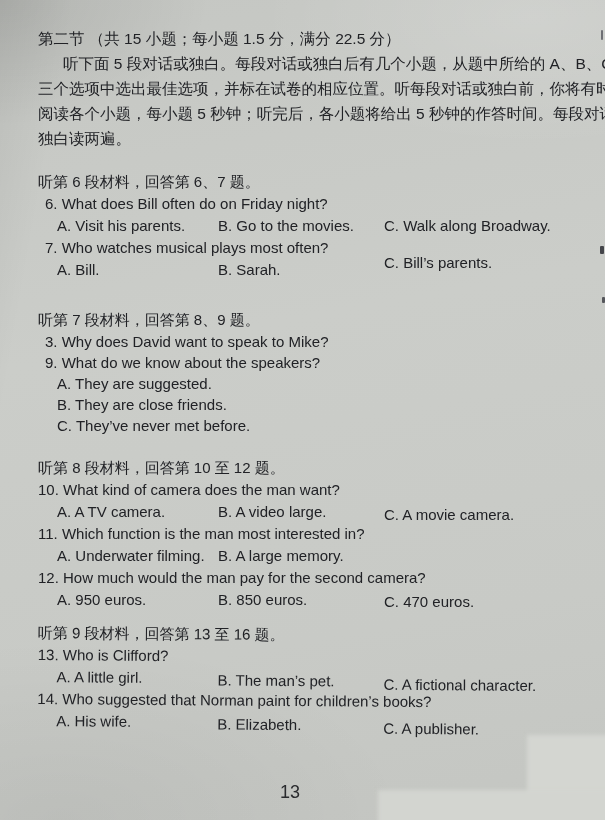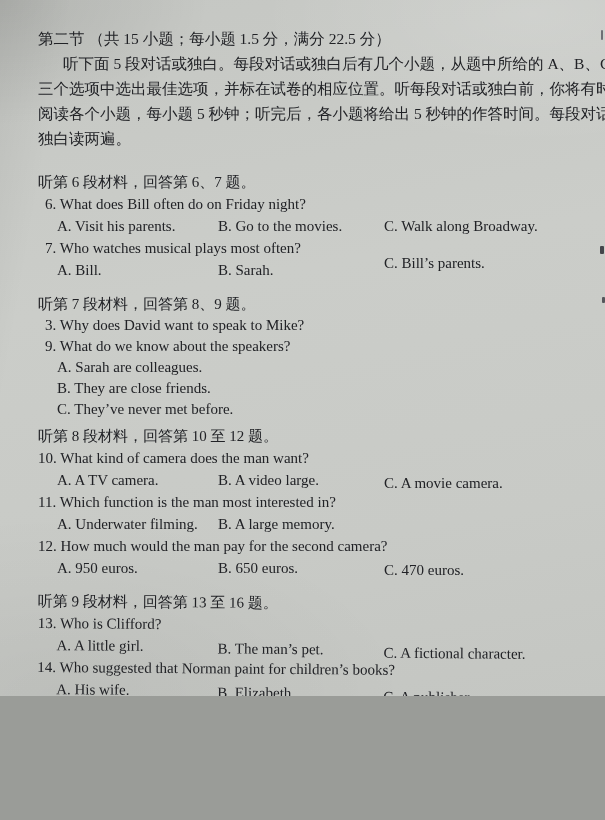--- a/index.html
+++ b/index.html
@@ -1,59 +1,59 @@
 <!DOCTYPE html>
 <html><head>
 <meta charset="utf-8">
 <style>
   html,body { margin:0; padding:0; }
   body { background:#9a9c98; }
   .page {
     position:relative;
-    width:605px; height:696px;
+    width:605px; height:820px;
     margin:0 auto;
     overflow:hidden;
     color:#212226;
-    font-family:Liberation Serif, serif;
+    font-family:Liberation Sans, sans-serif;
     background:
       radial-gradient(ellipse 300px 180px at 0% 0%, rgba(0,0,0,0.10), transparent 70%),
       radial-gradient(ellipse 420px 200px at 88% 2%, rgba(255,255,255,0.16), transparent 65%),
       radial-gradient(ellipse 500px 260px at 10% 100%, rgba(0,0,0,0.05), transparent 70%),
       linear-gradient(100deg, rgba(0,0,0,0.06) 0%, transparent 10%),
       linear-gradient(170deg, #c5c7c3 0%, #cbcdc9 40%, #c8cac6 75%, #c4c6c2 100%);
   }
   .content { position:absolute; left:38px; top:26px; width:548px; }
 
   .hline { font-size:15.5px; line-height:25px; white-space:nowrap; }
   .hline.ind { padding-left:25px; }
 
   .section { }
   .sec6 { margin-top:20px; }
-  .sec7 { margin-top:12px; }
-  .sec8 { margin-top:5px; }
+  .sec7 { margin-top:28px; }
+  .sec8 { margin-top:21px; }
   .sec9 { margin-top:11px; transform:rotate(0.45deg); transform-origin:0 0; }
   .sec-label { font-size:15px; line-height:22px; white-space:nowrap; }
 
   .q-line { font-size:15px; line-height:22px; white-space:nowrap; }
   .sec7 .q-line { line-height:21px; }
   .q-line.qi { padding-left:7px; }
 
   .opt-row { display:grid; grid-template-columns:161px 166px auto; padding-left:19px;
              font-size:15px; line-height:22px; }
   .opt-row .opt { white-space:nowrap; }
   .opt-stack { padding-left:19px; font-size:15px; line-height:21px; }
   .opt-stack .opt { white-space:nowrap; }
 
   .up7 { transform:translateY(-7px); }
   .dn2 { transform:translateY(2px); }
   .dn3 { transform:translateY(3px); }
   .dn4 { transform:translateY(4px); }
   .dn5 { transform:translateY(5px); }
 
-  .page-num { position:absolute; left:280px; top:782px; font-size:12px; color:#2a2b2e; }
+  .page-num { position:absolute; left:280px; top:782px; font-size:18px; color:#2a2b2e; }
 
   .light-patch-a { position:absolute; left:527px; top:735px; width:90px; height:95px;
                    background:#d4d6d1; filter:blur(2px); }
   .light-patch-b { position:absolute; left:378px; top:790px; width:240px; height:40px;
                    background:#d3d5d0; filter:blur(2px); }
 
   .edge-mark-1 { position:absolute; right:1px; top:246px; width:4px; height:8px;
                  background:#44454a; border-radius:1px; }
   .edge-mark-2 { position:absolute; right:0px; top:297px; width:3px; height:6px;
                  background:#55565b; border-radius:1px; }
@@ -88,21 +88,21 @@
         <span class="opt">B. Sarah.</span>
         <span class="opt up7">C. Bill’s parents.</span>
       </div>
     </div>
 
     <div class="section sec7">
       <div class="sec-label">听第 7 段材料，回答第 8、9 题。</div>
       <div class="q-line qi">3. Why does David want to speak to Mike?</div>
       <div class="q-line qi">9. What do we know about the speakers?</div>
       <div class="opt-stack">
-        <div class="opt">A. Sarah are colleagues.</div>
+        <div class="opt">A. They are suggested.</div>
         <div class="opt">B. They are close friends.</div>
         <div class="opt">C. They’ve never met before.</div>
       </div>
     </div>
 
     <div class="section sec8">
       <div class="sec-label">听第 8 段材料，回答第 10 至 12 题。</div>
       <div class="q-line">10. What kind of camera does the man want?</div>
       <div class="opt-row">
         <span class="opt">A. A TV camera.</span>
@@ -110,21 +110,21 @@
         <span class="opt dn3">C. A movie camera.</span>
       </div>
       <div class="q-line">11. Which function is the man most interested in?</div>
       <div class="opt-row">
         <span class="opt">A. Underwater filming.</span>
         <span class="opt">B. A large memory.</span>
       </div>
       <div class="q-line">12. How much would the man pay for the second camera?</div>
       <div class="opt-row">
         <span class="opt">A. 950 euros.</span>
-        <span class="opt">B. 650 euros.</span>
+        <span class="opt">B. 850 euros.</span>
         <span class="opt dn2">C. 470 euros.</span>
       </div>
     </div>
 
     <div class="section sec9">
       <div class="sec-label">听第 9 段材料，回答第 13 至 16 题。</div>
       <div class="q-line">13. Who is Clifford?</div>
       <div class="opt-row">
         <span class="opt">A. A little girl.</span>
         <span class="opt dn2">B. The man’s pet.</span>

